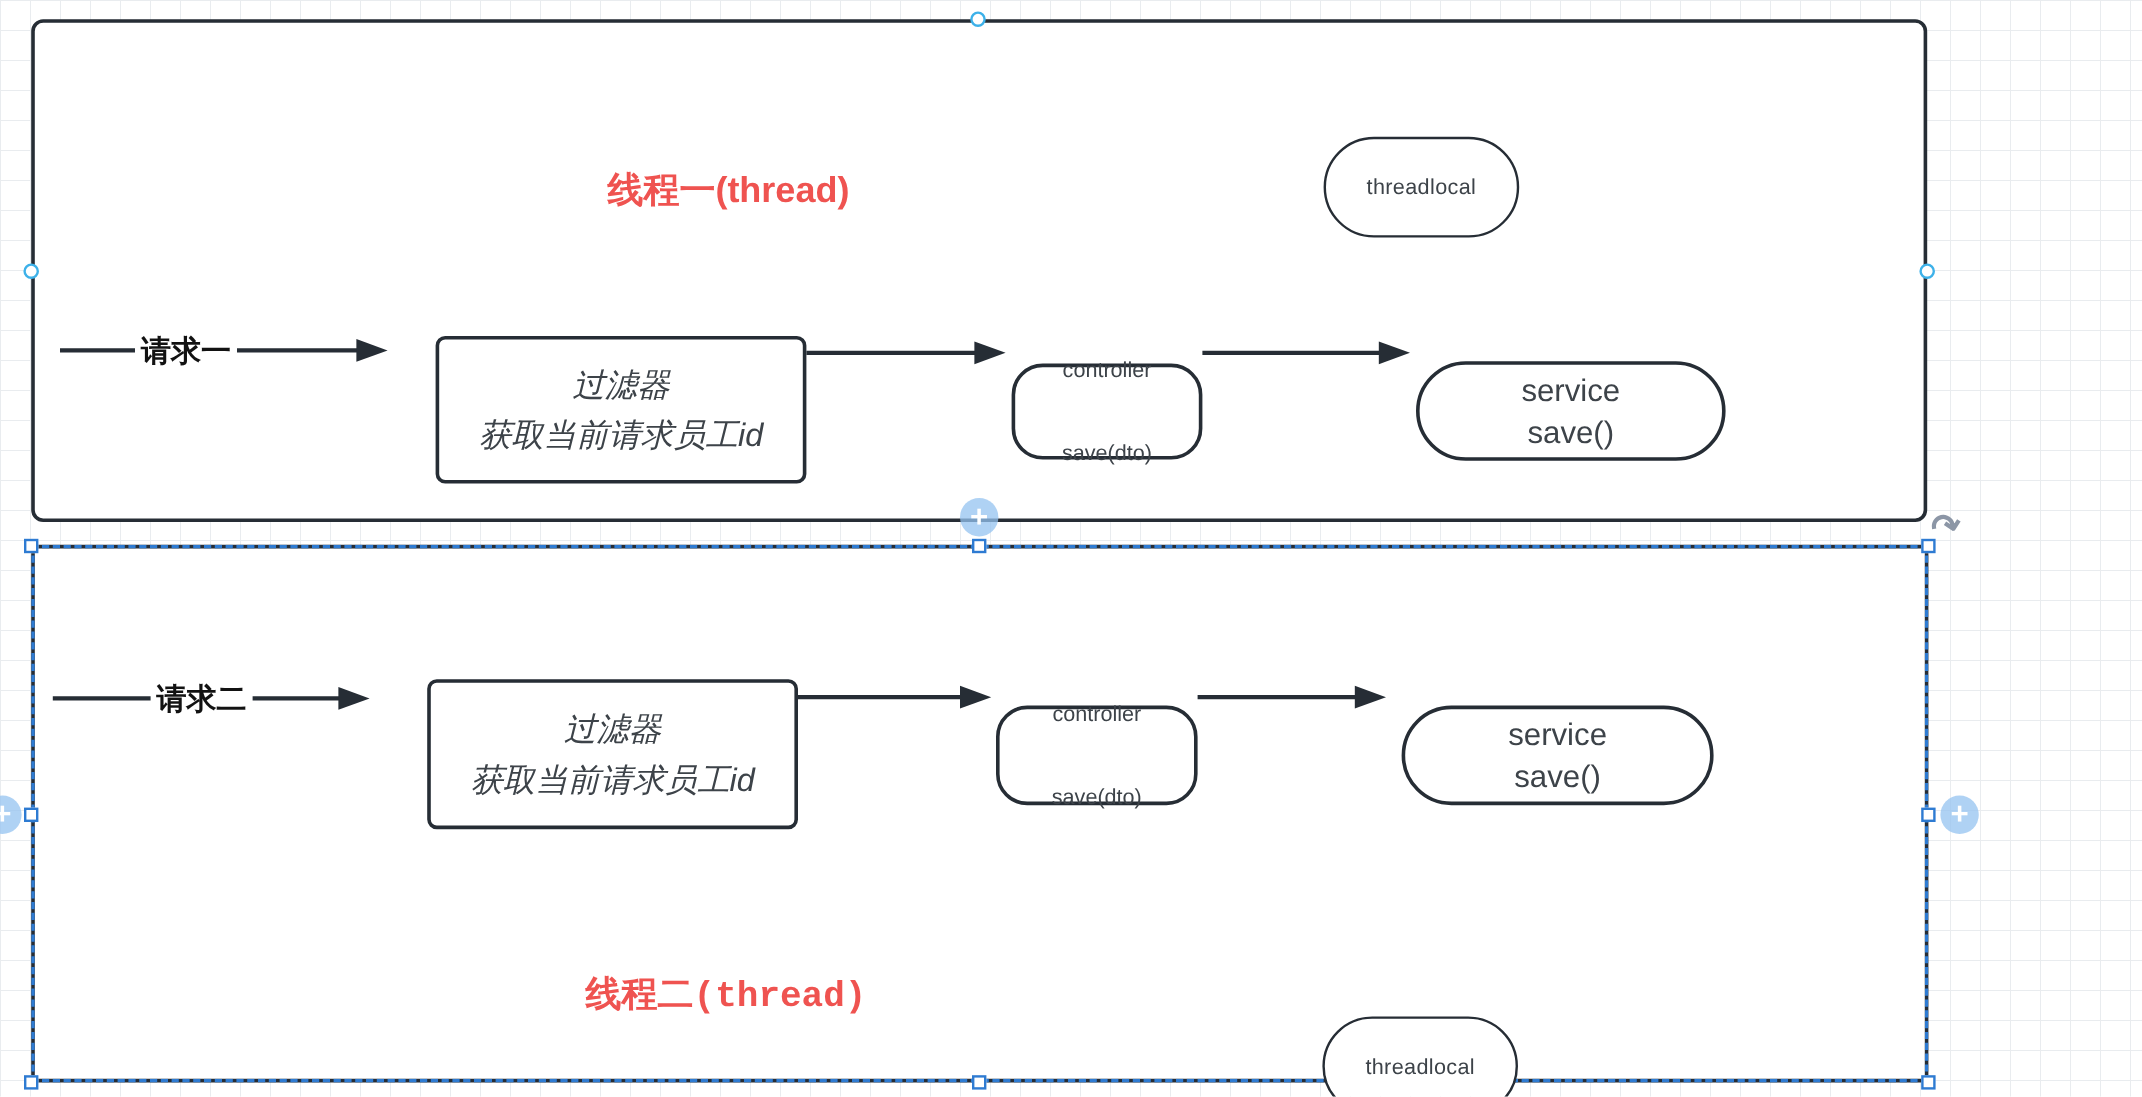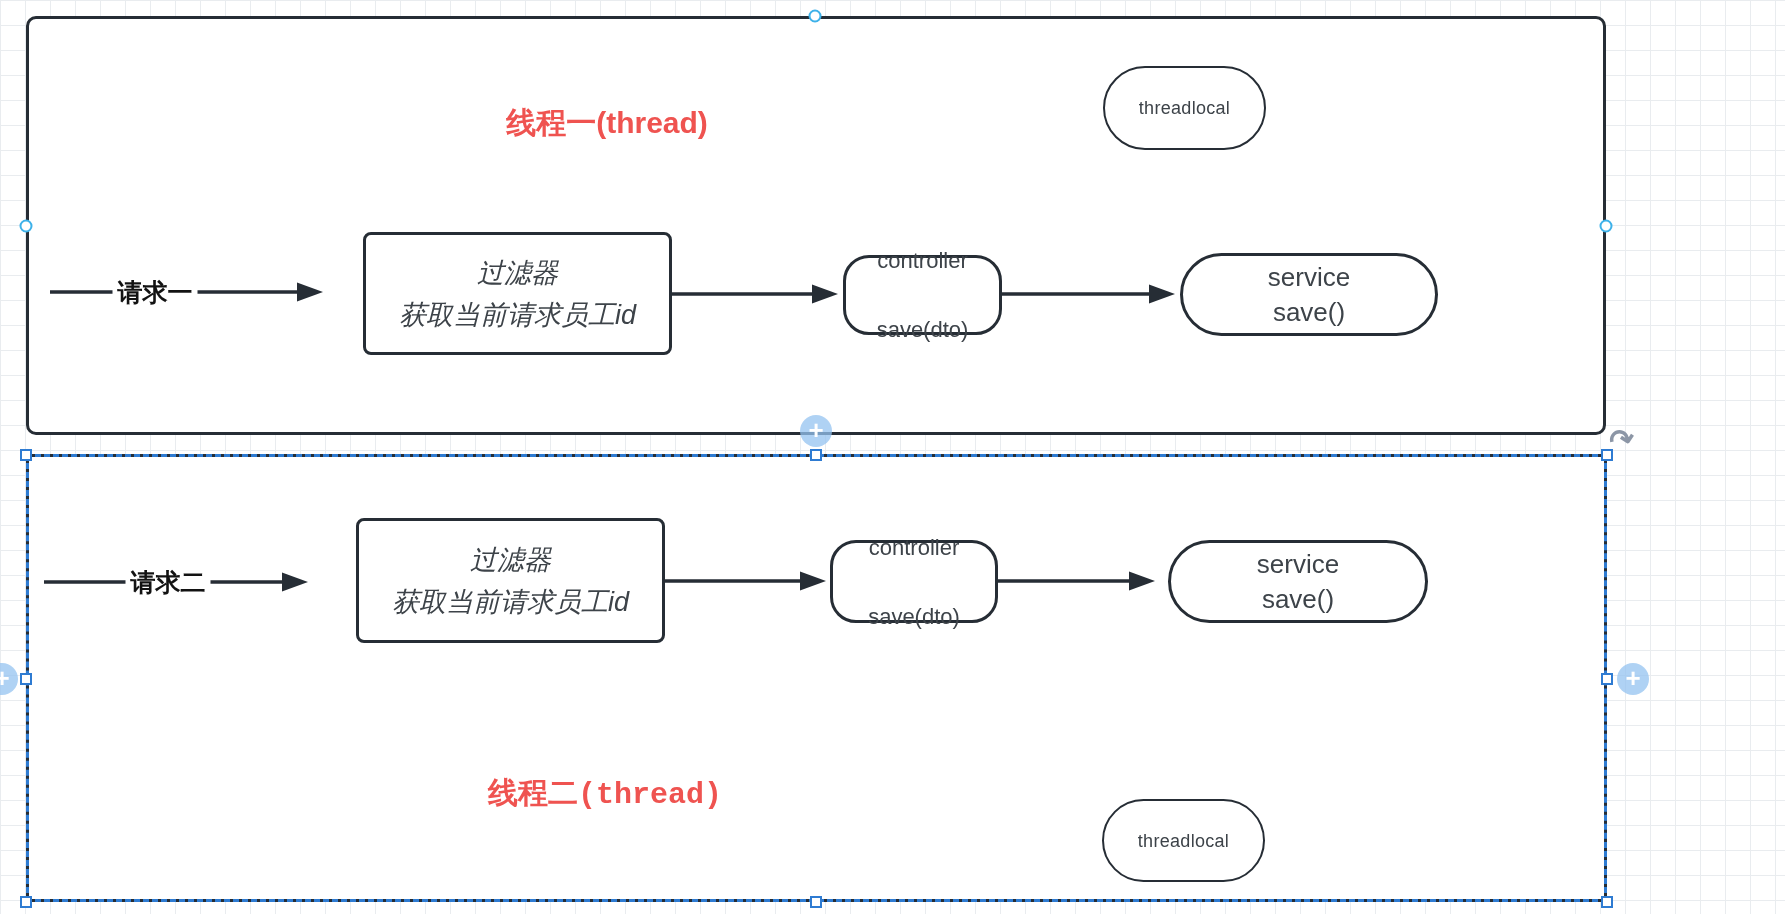--- a/index.html
+++ b/index.html
@@ -16,29 +16,29 @@
     position:absolute;background:#ffffff;border:3px solid #262d35;border-radius:10px;
     box-sizing:border-box;
   }
   .container.selected{border-radius:2px;}
   .container.selected::after{
     content:"";position:absolute;inset:-3px;border:3px dashed #2e7bd2;border-radius:2px;pointer-events:none;
   }
   .shape{
     position:absolute;background:#ffffff;border:3px solid #262d35;box-sizing:border-box;
     display:flex;flex-direction:column;align-items:center;justify-content:center;
-    color:#3d4349;text-align:center;
+    color:#3d4349;text-align:center;margin-top:48px;
   }
   .rect-shape{border-radius:8px;font-size:27px;line-height:42px;font-style:italic;}
-  .round-shape{border-radius:26px;font-size:22px;line-height:35px;gap:34px;}
+  .round-shape{border-radius:26px;font-size:18px;line-height:35px;gap:34px;}
   .pill-shape{border-radius:42px;font-size:26px;line-height:35px;}
   .small-pill{border-radius:42px;font-size:18px;line-height:20px;letter-spacing:.3px;}
   .thread-title{
     position:absolute;transform:translate(-50%,-50%);white-space:nowrap;
-    color:#ef5350;font-size:30px;font-weight:bold;
+    color:#ef5350;font-size:30px;font-weight:bold;margin-top:36px;
   }
   .edge-label{
     position:absolute;transform:translate(-50%,-50%);white-space:nowrap;
     background:#ffffff;padding:0 5px;color:#121212;font-size:25px;font-weight:bold;text-align:center;
   }
   svg.arrows{position:absolute;left:0;top:0;pointer-events:none;}
   svg.arrows g{pointer-events:all;}
   .handle-sq{
     position:absolute;width:12px;height:12px;box-sizing:border-box;
     background:#ffffff;border:2px solid #2e7bd2;transform:translate(-50%,-50%);

